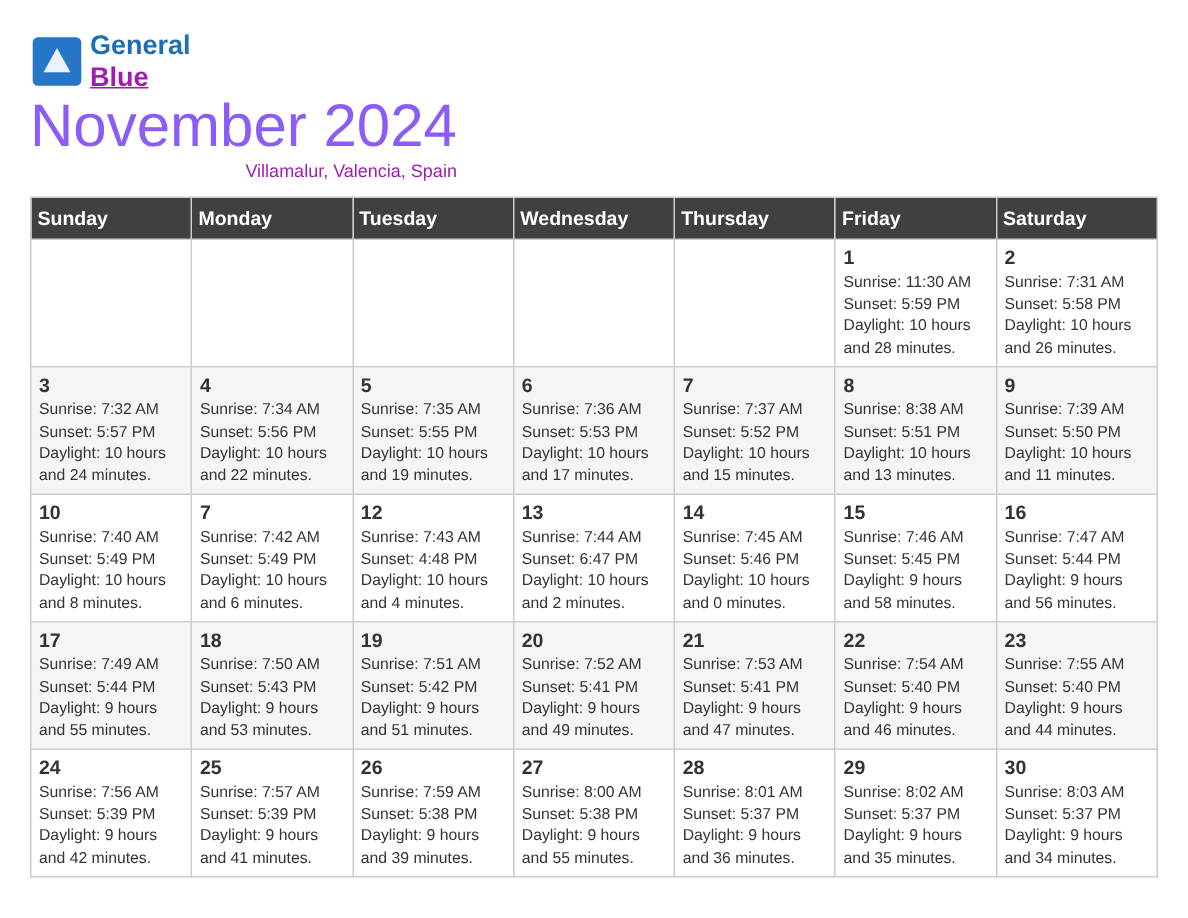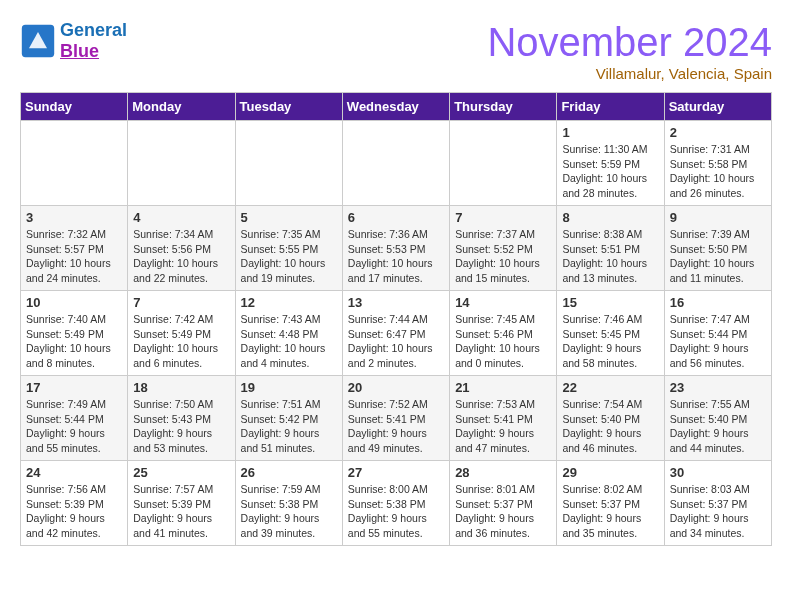--- a/index.html
+++ b/index.html
@@ -8,48 +8,49 @@
       background: #fff;
       width: 792px;
       min-height: 612px;
       padding: 20px;
     }
     .header-area {
       display: flex;
       justify-content: space-between;
       align-items: flex-start;
       margin-bottom: 10px;
+      flex-direction: column;
     }
     .logo {
       display: flex;
       align-items: center;
       gap: 4px;
     }
     .logo-icon {
       width: 36px;
       height: 36px;
     }
     .title-area {
       text-align: right;
     }
     .month-title {
       font-size: 40px;
       font-weight: normal;
       color: #8b5cf6;
     }
     .location {
-      font-size: 15px;
-      color: #a16207;
+      font-size: 12px;
+      color: #a21caf;
     }
     table {
       width: 100%;
       border-collapse: collapse;
     }
     thead th {
-      background-color: #4c1d95;
+      background-color: #404040;
       color: #fff;
       font-size: 13px;
       padding: 6px 4px;
       text-align: left;
       border: 1px solid #ccc;
     }
     tbody td {
       border: 1px solid #ccc;
       vertical-align: top;
       padding: 4px 5px;

